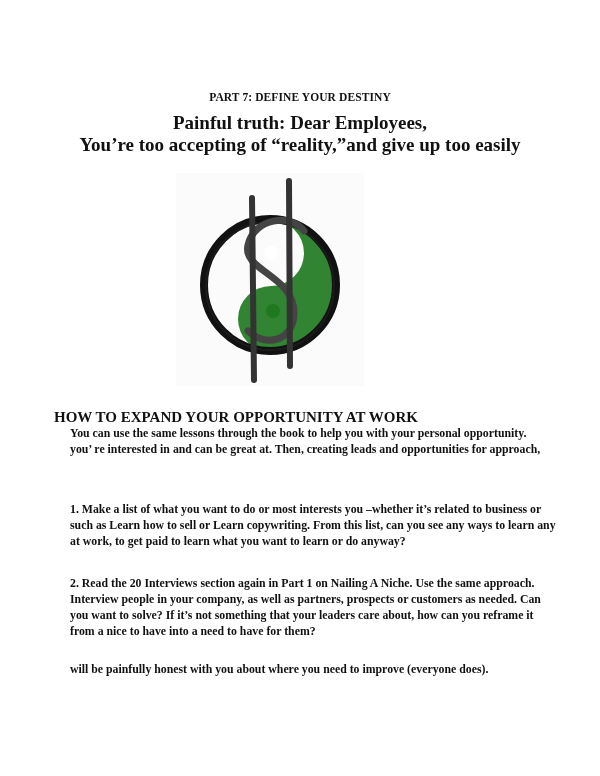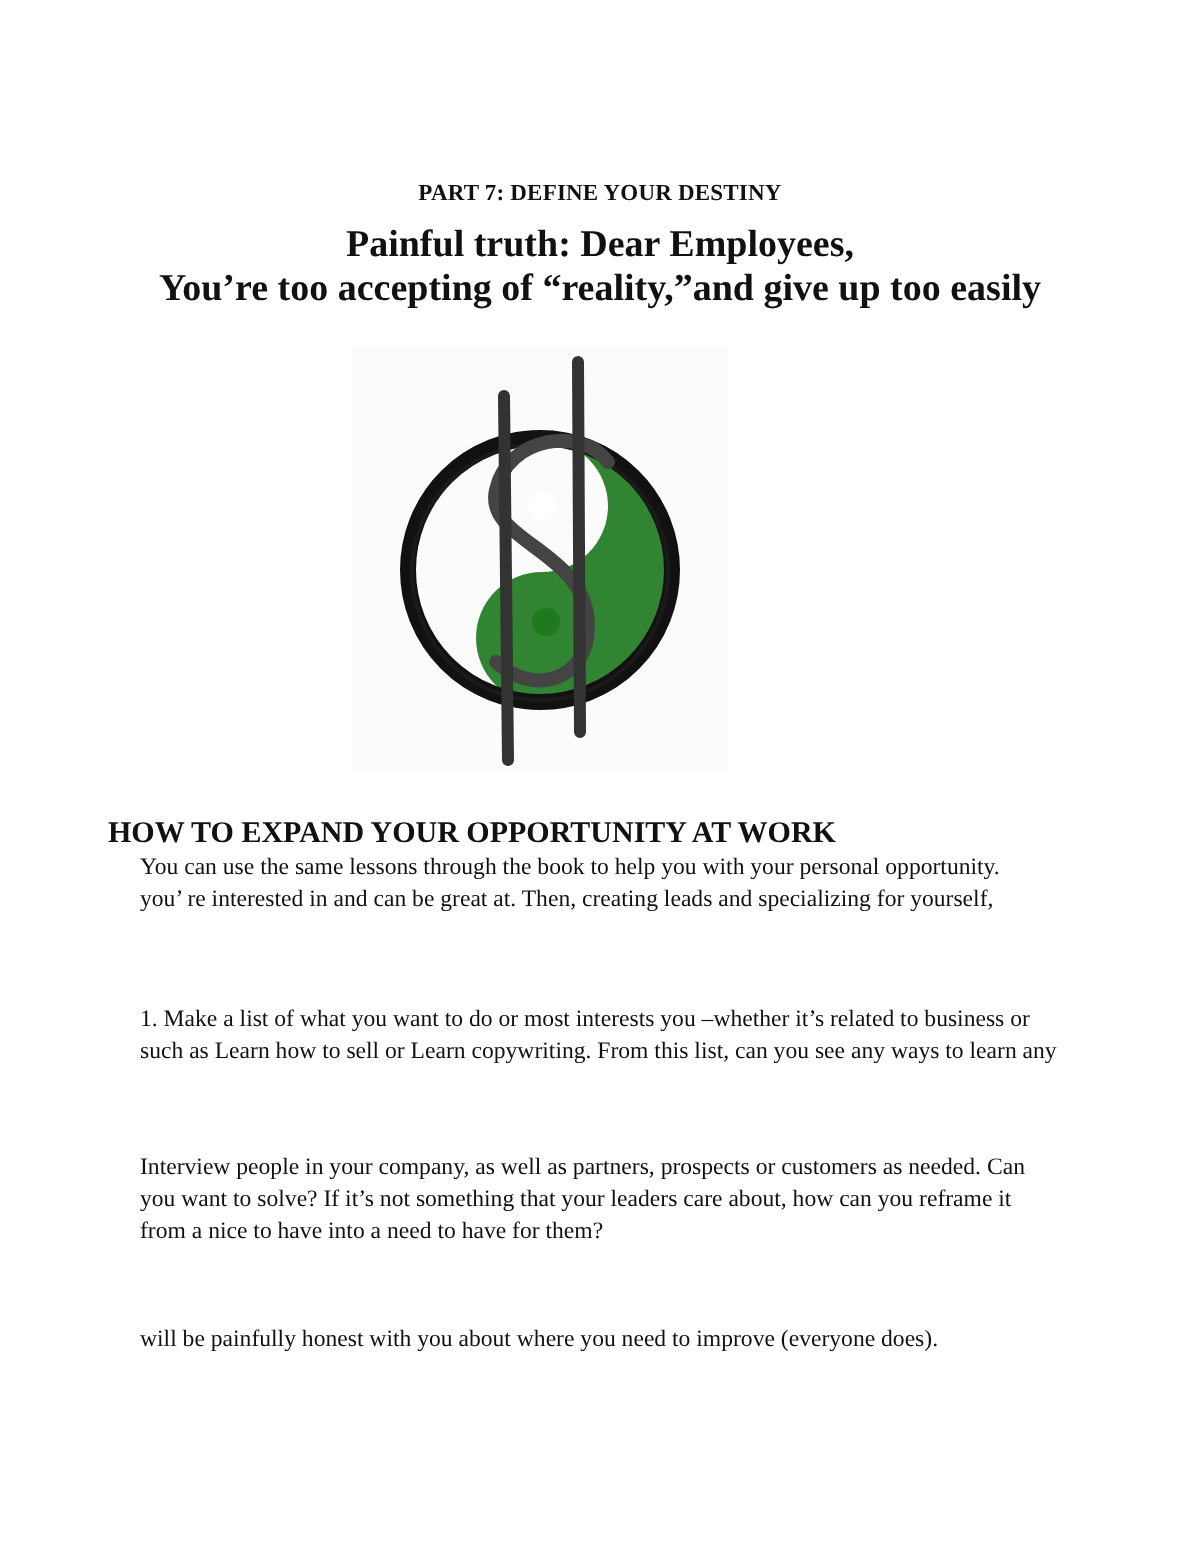--- a/index.html
+++ b/index.html
@@ -19,21 +19,21 @@
     .title.l2 { top: 134px; }
     .figure {
       position: absolute; left: 176px; top: 173px; width: 188px; height: 213px;
       background: #fbfbfb;
     }
     .figure svg { width: 100%; height: 100%; display: block; }
     .section-heading {
       position: absolute; left: 54px; top: 409px; font-weight: bold; font-size: 15px;
     }
     .para {
-      position: absolute; left: 70px; width: 470px; font-size: 11.8px; line-height: 16px;
+      position: absolute; left: 70px; width: 470px; font-size: 11.8px; line-height: 16px; font-weight: bold;
     }
     .p0 { top: 425px; }
     .p1 { top: 501px; }
     .p2 { top: 575px; }
     .p3 { top: 661px; }
     .line { display: block; white-space: nowrap; }
   </style>
 </head>
 <body>
 
@@ -56,29 +56,31 @@
 
     <line x1="76" y1="25" x2="78" y2="207" stroke="#333" stroke-width="6" stroke-linecap="round"></line>
     <line x1="113" y1="8" x2="114" y2="193" stroke="#333" stroke-width="6" stroke-linecap="round"></line>
   </svg>
 </div>
 
 <div class="section-heading">HOW TO EXPAND YOUR OPPORTUNITY AT WORK</div>
 
 <div class="para p0">
   <span class="line">You can use the same lessons through the book to help you with your personal opportunity.</span>
-  <span class="line">you’ re interested in and can be great at. Then, creating leads and specializing for yourself,</span>
+  <span class="line">you’ re interested in and can be great at. Then, creating leads and opportunities for approach,</span>
 </div>
 
 <div class="para p1">
   <span class="line">1. Make a list of what you want to do or most interests you –whether it’s related to business or</span>
   <span class="line">such as Learn how to sell or Learn copywriting. From this list, can you see any ways to learn any</span>
+  <span class="line">at work, to get paid to learn what you want to learn or do anyway?</span>
 </div>
 
 <div class="para p2">
+  <span class="line">2. Read the 20 Interviews section again in Part 1 on Nailing A Niche. Use the same approach.</span>
   <span class="line">Interview people in your company, as well as partners, prospects or customers as needed. Can</span>
   <span class="line">you want to solve?  If it’s not something that your leaders care about, how can you reframe it</span>
   <span class="line">from a nice to have into a need to have for them?</span>
 </div>
 
 <div class="para p3">
   <span class="line">will be painfully honest with you about where you need to improve (everyone does).</span>
 </div>
 
 </body></html>

